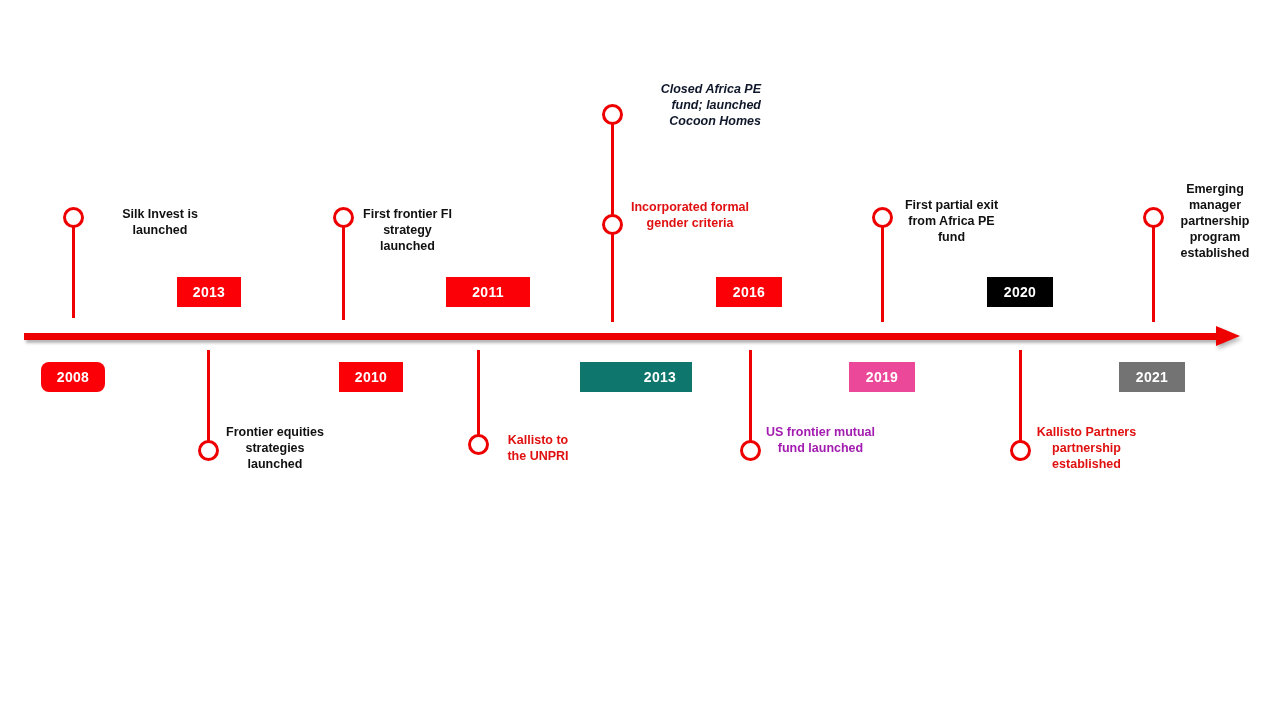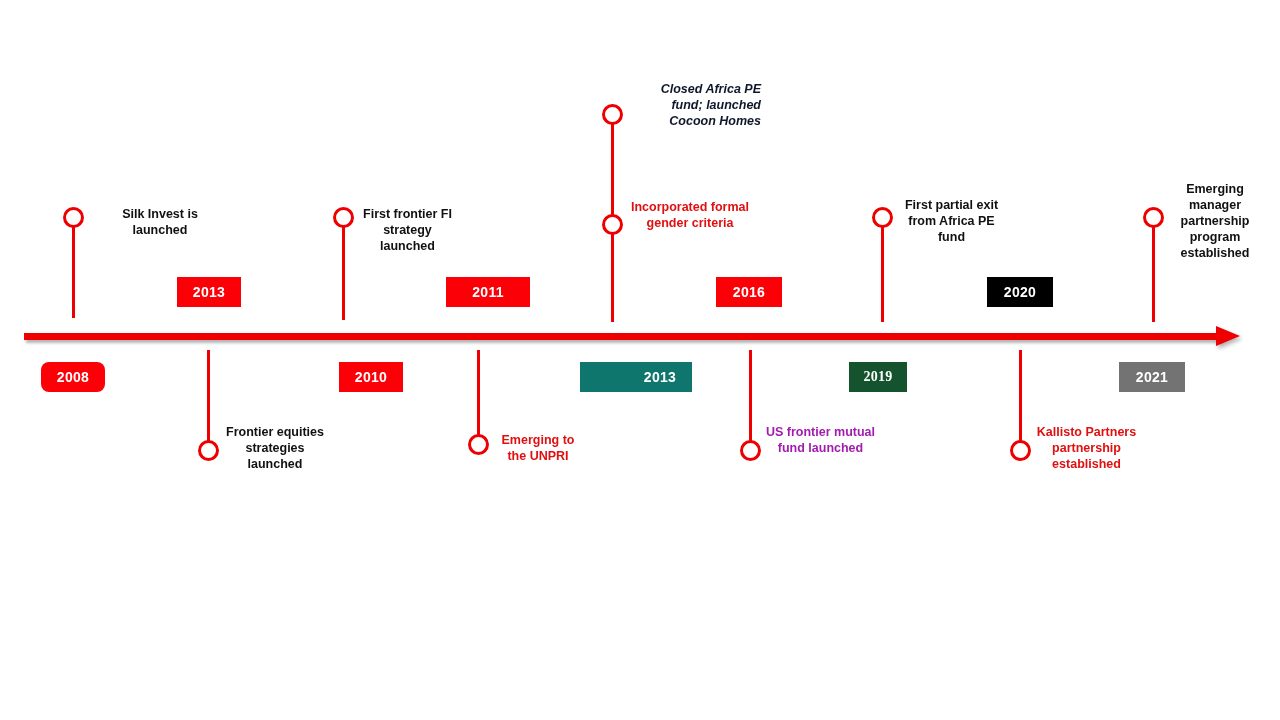--- a/index.html
+++ b/index.html
@@ -100,21 +100,21 @@
     <div class="axis-head"></div>
   </div>
 
   <div id="years-layer">
       <div class="year-chip" style="left: 41px; top: 362px; width: 64px; background: rgb(251, 0, 7); border-radius: 8px;">2008</div>
       <div class="year-chip" style="left: 177px; top: 277px; width: 64px; background: rgb(251, 0, 7);">2013</div>
       <div class="year-chip" style="left: 311px; top: 362px; width: 64px; background: rgb(251, 0, 7); margin-left: 28px;">2010</div>
       <div class="year-chip" style="left: 446px; top: 277px; width: 84px; background: rgb(251, 0, 7);">2011</div>
       <div class="year-chip" style="left: 580px; top: 362px; width: 64px; background: #0f766e; padding-left: 48px;">2013</div>
       <div class="year-chip" style="left: 716px; top: 277px; width: 66px; background: rgb(251, 0, 7);">2016</div>
-      <div class="year-chip" style="left: 849px; top: 362px; width: 58px; background: #14532d; font-family: Liberation Serif, serif;">2019</div>
+      <div class="year-chip" style="left: 849px; top: 362px; width: 66px; background: #ec4899;">2019</div>
       <div class="year-chip" style="left: 987px; top: 277px; width: 66px; background: #000000;">2020</div>
       <div class="year-chip" style="left: 1119px; top: 362px; width: 66px; background: #737373;">2021</div>
     </div>
 
   <div id="events-layer">
       <div class="stem" style="left: 72px; top: 218px; height: 100px; background: rgb(238, 0, 0);"></div>
       <div class="marker" style="left: 63px; top: 207px; border-color: rgb(238, 0, 0);"></div>
       <div class="event-label" style="left: 80px; top: 206px; width: 160px; text-align: center; color: rgb(17, 17, 17);">Silk Invest is
 launched</div>
       <div class="stem" style="left: 207px; top: 350px; height: 98px; background: rgb(238, 0, 0);"></div>
@@ -122,21 +122,21 @@
       <div class="event-label" style="left: 195px; top: 424px; width: 160px; text-align: center; color: rgb(17, 17, 17);">Frontier equities
 strategies
 launched</div>
       <div class="stem" style="left: 342px; top: 218px; height: 102px; background: rgb(238, 0, 0);"></div>
       <div class="marker" style="left: 333px; top: 207px; border-color: rgb(238, 0, 0);"></div>
       <div class="event-label" style="left: 350px; top: 206px; width: 115px; text-align: center; color: rgb(17, 17, 17);">First frontier FI
 strategy
 launched</div>
       <div class="stem" style="left: 477px; top: 350px; height: 92px; background: rgb(238, 0, 0);"></div>
       <div class="marker" style="left: 468px; top: 434px; border-color: rgb(238, 0, 0);"></div>
-      <div class="event-label accent" style="left: 488px; top: 432px; width: 100px; text-align: center; color: rgb(224, 16, 16);">Emerging to
+      <div class="event-label accent" style="left: 488px; top: 432px; width: 100px; text-align: center; color: rgb(224, 16, 16);">Kallisto to
 the UNPRI</div>
       <div class="stem" style="left: 611px; top: 115px; height: 207px; background: rgb(238, 0, 0);"></div>
       <div class="marker" style="left: 602px; top: 104px; border-color: rgb(238, 0, 0);"></div>
       <div class="event-label" style="left: 621px; top: 81px; width: 140px; text-align: right; color: #0f172a; font-style: italic;">Closed Africa PE
 fund; launched
 Cocoon Homes</div>
       <div class="marker" style="left: 602px; top: 214px; border-color: rgb(238, 0, 0);"></div>
       <div class="event-label accent" style="left: 620px; top: 199px; width: 140px; text-align: center; color: rgb(224, 16, 16);">Incorporated formal
 gender criteria</div>
       <div class="stem" style="left: 749px; top: 350px; height: 92px; background: rgb(238, 0, 0);"></div>

